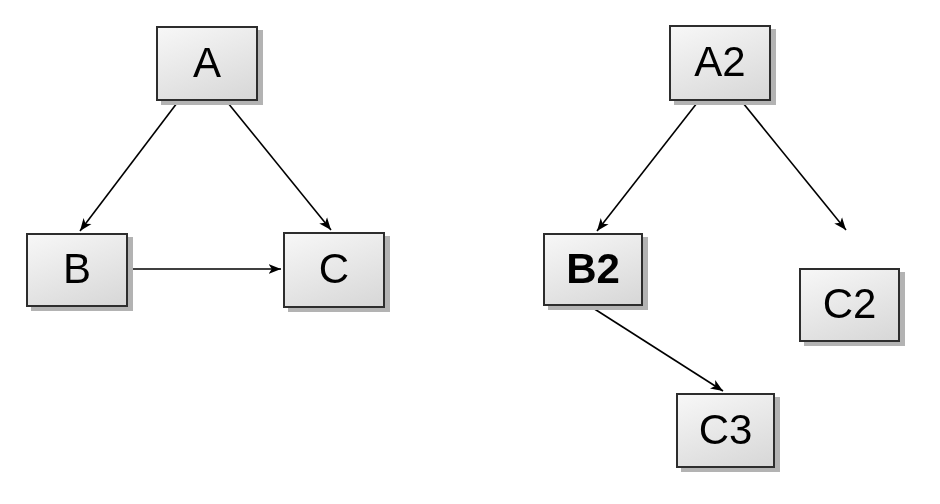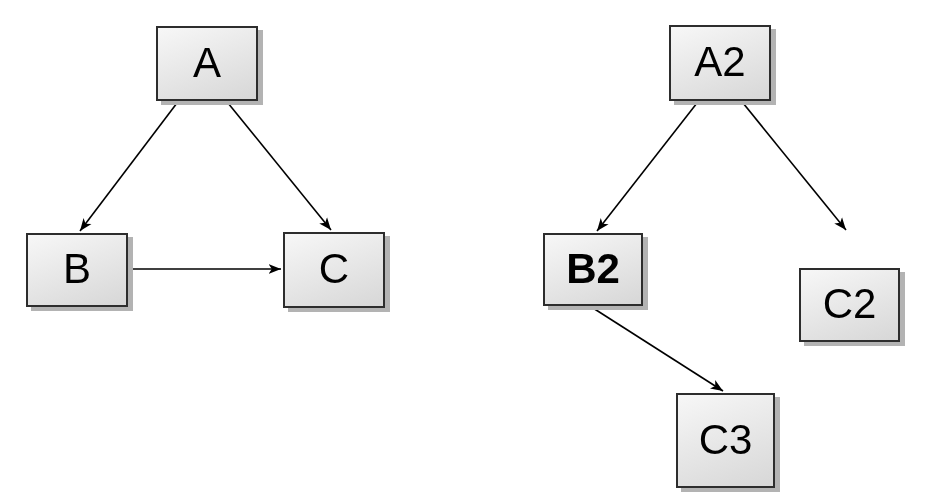--- a/index.html
+++ b/index.html
@@ -69,17 +69,17 @@
       </div>
       <div class="node" style="left: 669px; top: 25px; width: 102px; height: 76px;">
         <span class="node-label">A2</span>
       </div>
       <div class="node" style="left: 543px; top: 233px; width: 100px; height: 73px; font-weight: bold;">
         <span class="node-label">B2</span>
       </div>
       <div class="node" style="left: 799px; top: 232px; width: 101px; height: 74px; margin-top: 36px;">
         <span class="node-label">C2</span>
       </div>
-      <div class="node" style="left: 676px; top: 393px; width: 99px; height: 95px;">
+      <div class="node" style="left: 676px; top: 393px; width: 99px; height: 75px;">
         <span class="node-label">C3</span>
       </div>
     </div>
 </div>
 
 </body></html>

